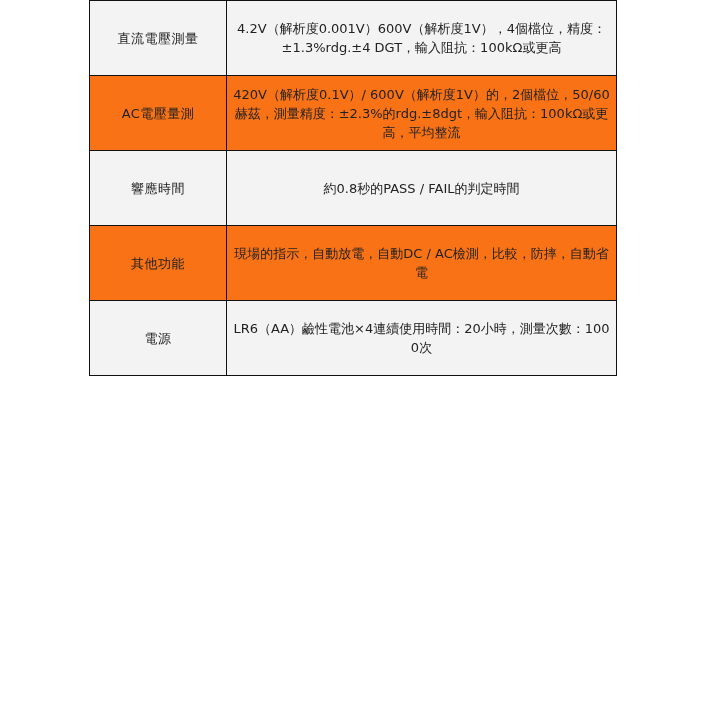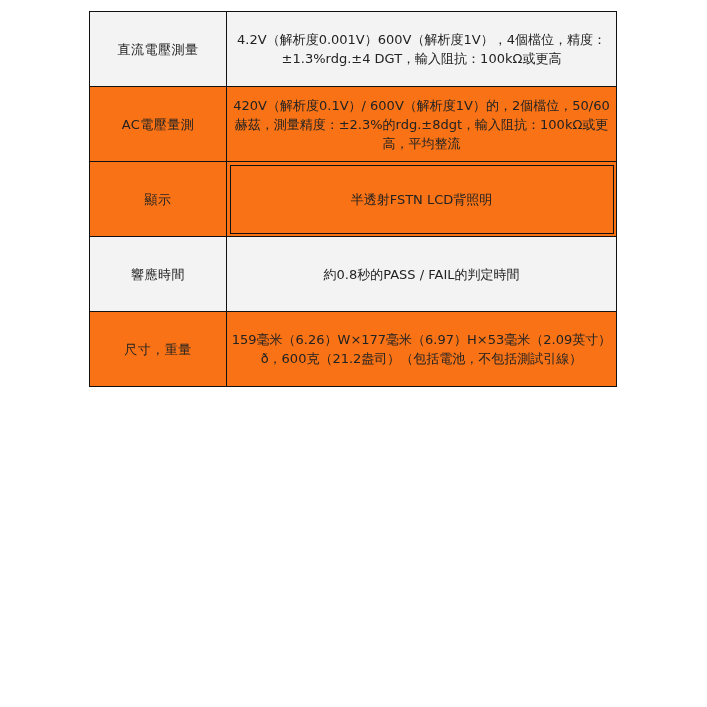--- a/index.html
+++ b/index.html
@@ -10,21 +10,21 @@
       height: 707px;
       overflow: hidden;
     }
     body {
       font-family: "DejaVu Sans", "Liberation Sans", sans-serif;
       color: #222222;
     }
     .spec-table {
       position: absolute;
       left: 89px;
-      top: 11px;
+      top: 0;
       width: 528px;
       border-collapse: collapse;
       table-layout: fixed;
     }
     .spec-table td {
       border: 1.5px solid #111111;
       height: 75px;
       padding: 0;
       font-size: 13px;
       line-height: 19px;
@@ -58,26 +58,26 @@
 <table class="spec-table">
   <tbody>
     <tr class="shade">
       <td class="label">直流電壓測量</td>
       <td class="value">4.2V（解析度0.001V）600V（解析度1V），4個檔位，精度：±1.3%rdg.±4 DGT，輸入阻抗：100kΩ或更高</td>
     </tr>
     <tr class="plain">
       <td class="label">AC電壓量測</td>
       <td class="value">420V（解析度0.1V）/ 600V（解析度1V）的，2個檔位，50/60赫茲，測量精度：±2.3%的rdg.±8dgt，輸入阻抗：100kΩ或更高，平均整流</td>
     </tr>
-    <tr class="plain">
-      <td class="label">顯示</td>
-      <td class="value selected">半透射FSTN LCD背照明</td>
-    </tr>
     <tr class="shade">
       <td class="label">響應時間</td>
       <td class="value">約0.8秒的PASS / FAIL的判定時間</td>
     </tr>
     <tr class="plain">
-      <td class="label">尺寸，重量</td>
-      <td class="value">159毫米（6.26）W×177毫米（6.97）H×53毫米（2.09英寸）ð，600克（21.2盎司）（包括電池，不包括測試引線）</td>
+      <td class="label">其他功能</td>
+      <td class="value">現場的指示，自動放電，自動DC / AC檢測，比較，防摔，自動省電</td>
+    </tr>
+    <tr class="shade">
+      <td class="label">電源</td>
+      <td class="value">LR6（AA）鹼性電池×4連續使用時間：20小時，測量次數：1000次</td>
     </tr>
   </tbody>
 </table>
 
 </body></html>

